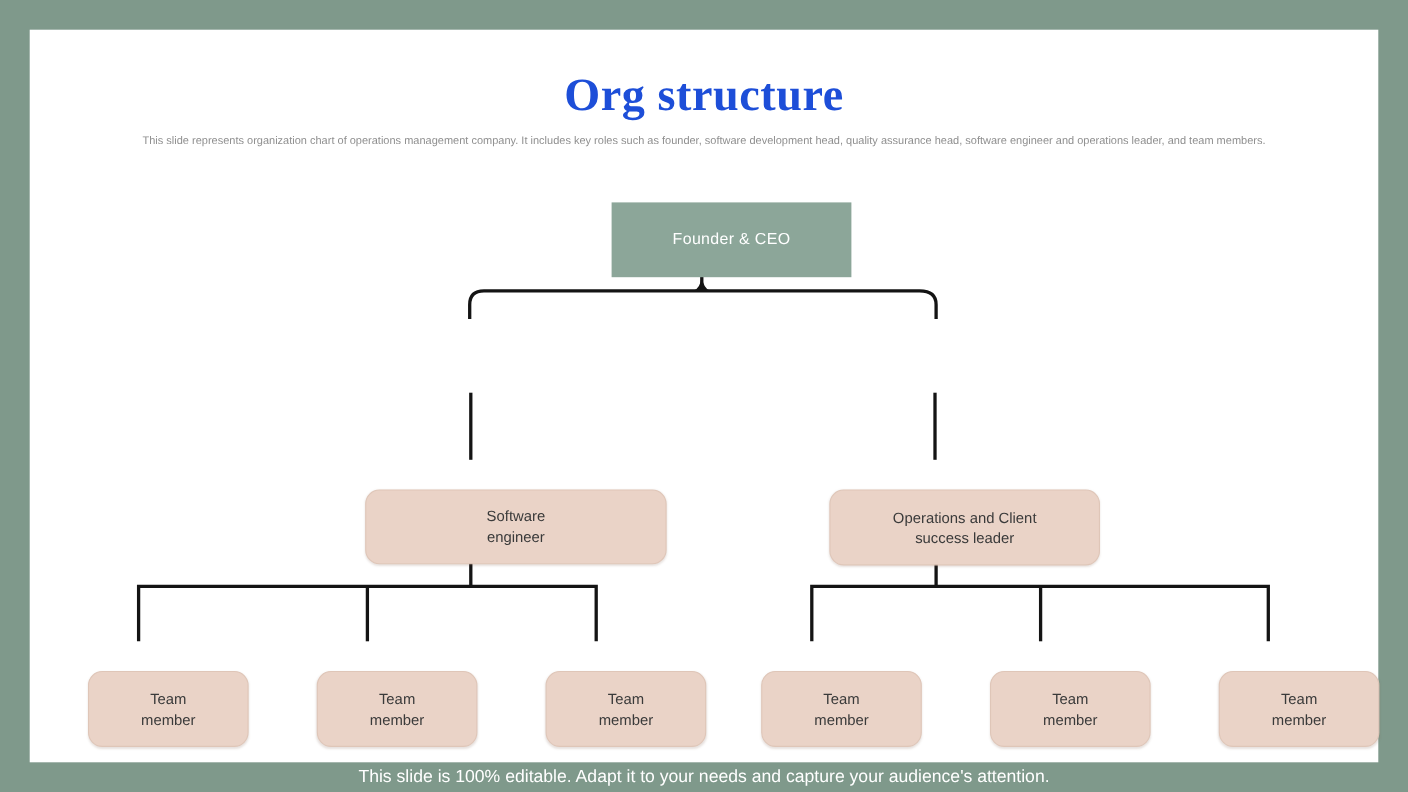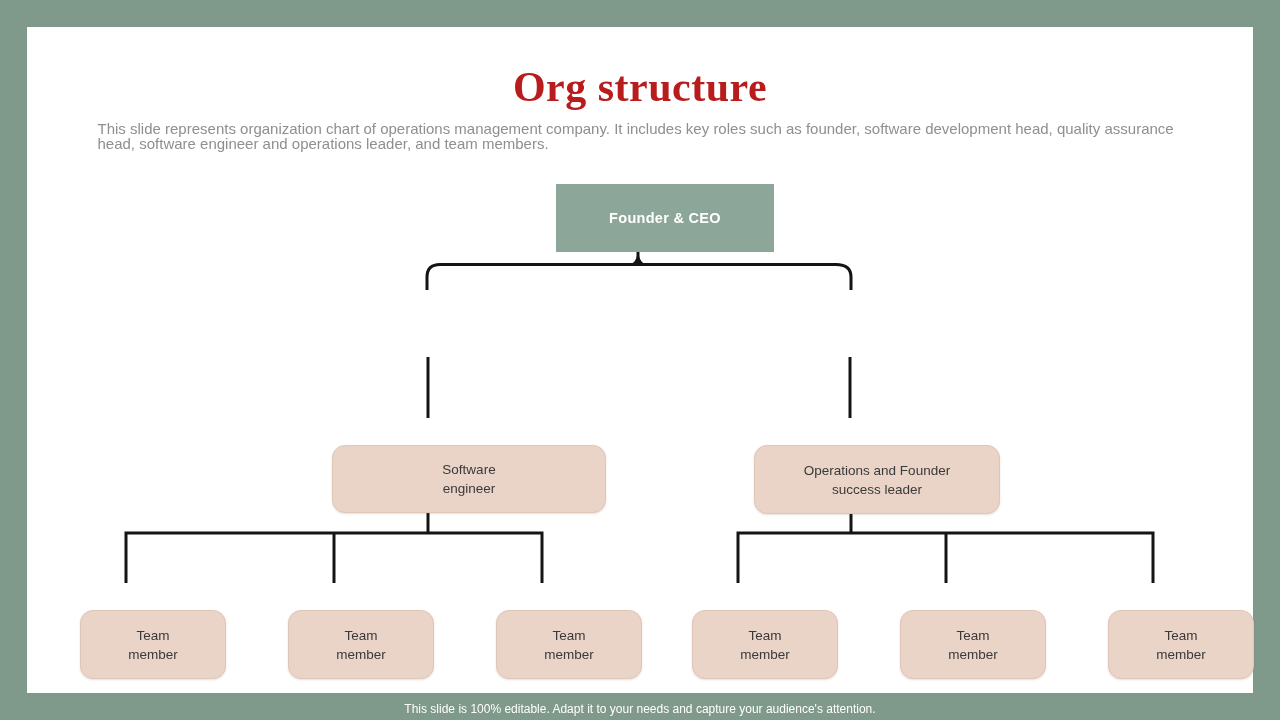--- a/index.html
+++ b/index.html
@@ -18,30 +18,30 @@
     width: 1226px; height: 666px;
     background: #ffffff;
   }
   .title {
     position: absolute;
     top: 36px; left: 0; width: 100%;
     text-align: center;
     font-family: "Liberation Serif", serif;
     font-size: 42px;
     font-weight: 600;
-    color: #b91c1c;
+    color: #1d4ed8;
     letter-spacing: 0.5px;
   }
   .subtitle {
     position: absolute;
     top: 95px; left: 50%;
     transform: translateX(-50%);
     width: 1085px;
-    text-align: left;
-    font-size: 15px;
+    text-align: center;
+    font-size: 10px;
     line-height: 14.5px;
     color: #8f8f8f;
   }
   .connectors {
     position: absolute;
     left: 0; top: 0;
     width: 1280px; height: 720px;
     pointer-events: none;
   }
   .node {
@@ -51,35 +51,35 @@
     justify-content: center;
     text-align: center;
     white-space: pre-line;
     font-size: 13.5px;
     line-height: 19px;
     color: #3a3a3a;
   }
   .node.root {
     background: #8CA699;
     color: #ffffff;
-    font-weight: bold;
+    font-weight: normal;
     font-size: 14.5px;
     letter-spacing: 0.3px;
   }
   .node.pink {
     background: #EAD3C7;
     border: 1px solid #DFC6B8;
     border-radius: 13px;
     box-shadow: 0 1px 2px rgba(120, 90, 70, 0.18);
   }
   .footer {
     position: absolute;
     left: 0; bottom: 4px; width: 100%;
     text-align: center;
-    font-size: 12px;
+    font-size: 16px;
     color: #ffffff;
   }
 
   
   #node-root   { left: 529px; top: 157px; width: 218px; height: 68px; }
   #node-head-l { left: 305px; top: 289px; width: 246px; height: 68px; }
   #node-head-r { left: 727px; top: 289px; width: 246px; height: 68px; }
   #node-lead-l { left: 305px; top: 418px; width: 274px; height: 68px; }
   #node-lead-r { left: 727px; top: 418px; width: 246px; height: 69px; }
   #node-tm-1 { left: 53px;   top: 583px; width: 146px; height: 69px; }
@@ -122,21 +122,21 @@
       </g>
     </svg>
 
     <div class="node root" id="node-root">Founder &amp; CEO</div>
 
 
 
     <div class="node pink" id="node-lead-l">Software
 engineer</div>
 
-    <div class="node pink" id="node-lead-r">Operations and Founder
+    <div class="node pink" id="node-lead-r">Operations and Client
 success leader</div>
 
     <div class="node pink" id="node-tm-1">Team
 member</div>
     <div class="node pink" id="node-tm-2">Team
 member</div>
     <div class="node pink" id="node-tm-3">Team
 member</div>
     <div class="node pink" id="node-tm-4">Team
 member</div>

